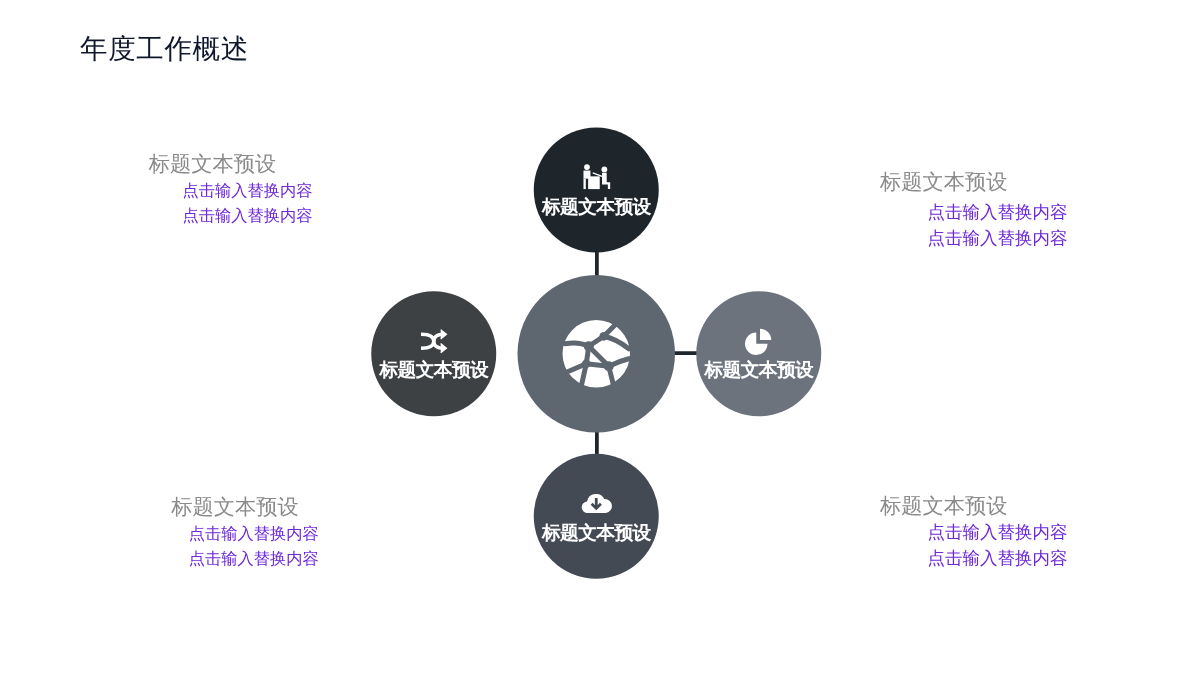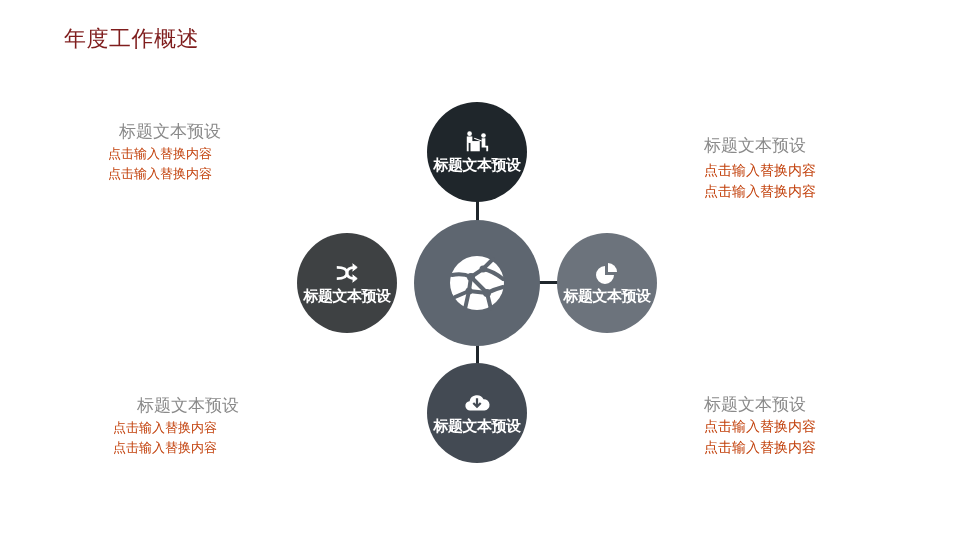--- a/index.html
+++ b/index.html
@@ -1,25 +1,25 @@
 <!DOCTYPE html>
 <html><head>
 <meta charset="utf-8">
 <style>
   html, body { margin:0; padding:0; }
   body { width:960px; height:540px; background:#ffffff; position:relative; overflow:hidden;
          font-family:"DejaVu Sans", "Liberation Sans", sans-serif; }
-  .page-title { position:absolute; left:64px; top:24px; font-size:22px; color:#7f1d1d; letter-spacing:0.5px; }
+  .page-title { position:absolute; left:64px; top:24px; font-size:22px; color:#0f172a; letter-spacing:0.5px; }
   .line { position:absolute; background:#1f262b; }
   .circle { position:absolute; border-radius:50%; display:flex; flex-direction:column; align-items:center; justify-content:center; color:#fff; }
   .circle .icon { width:26px; height:24px; display:flex; align-items:center; justify-content:center; margin-bottom:2px; }
   .circle .label { font-family:"DejaVu Serif","Liberation Serif", serif; font-size:15px; white-space:nowrap; font-weight:bold; letter-spacing:-0.5px; color:#fff; }
   .text-block { position:absolute; }
   .text-block .title { font-family:"DejaVu Serif","Liberation Serif", serif; font-size:17px; color:#8a8a8a; white-space:nowrap; }
-  .text-block .line-text { font-size:13px; color:#c2410c; white-space:nowrap; line-height:20px; }
+  .text-block .line-text { font-size:13px; color:#6d28d9; white-space:nowrap; line-height:20px;margin-left:38px; }
 </style>
 </head>
 <body>
 
 <div class="page-title">年度工作概述</div>
 
 <div class="line" style="left:476px; top:200px; width:3px; height:22px;"></div>
 <div class="line" style="left:538px; top:281px; width:22px; height:3px;"></div>
 <div class="line" style="left:476px; top:344px; width:3px; height:22px;"></div>
 

